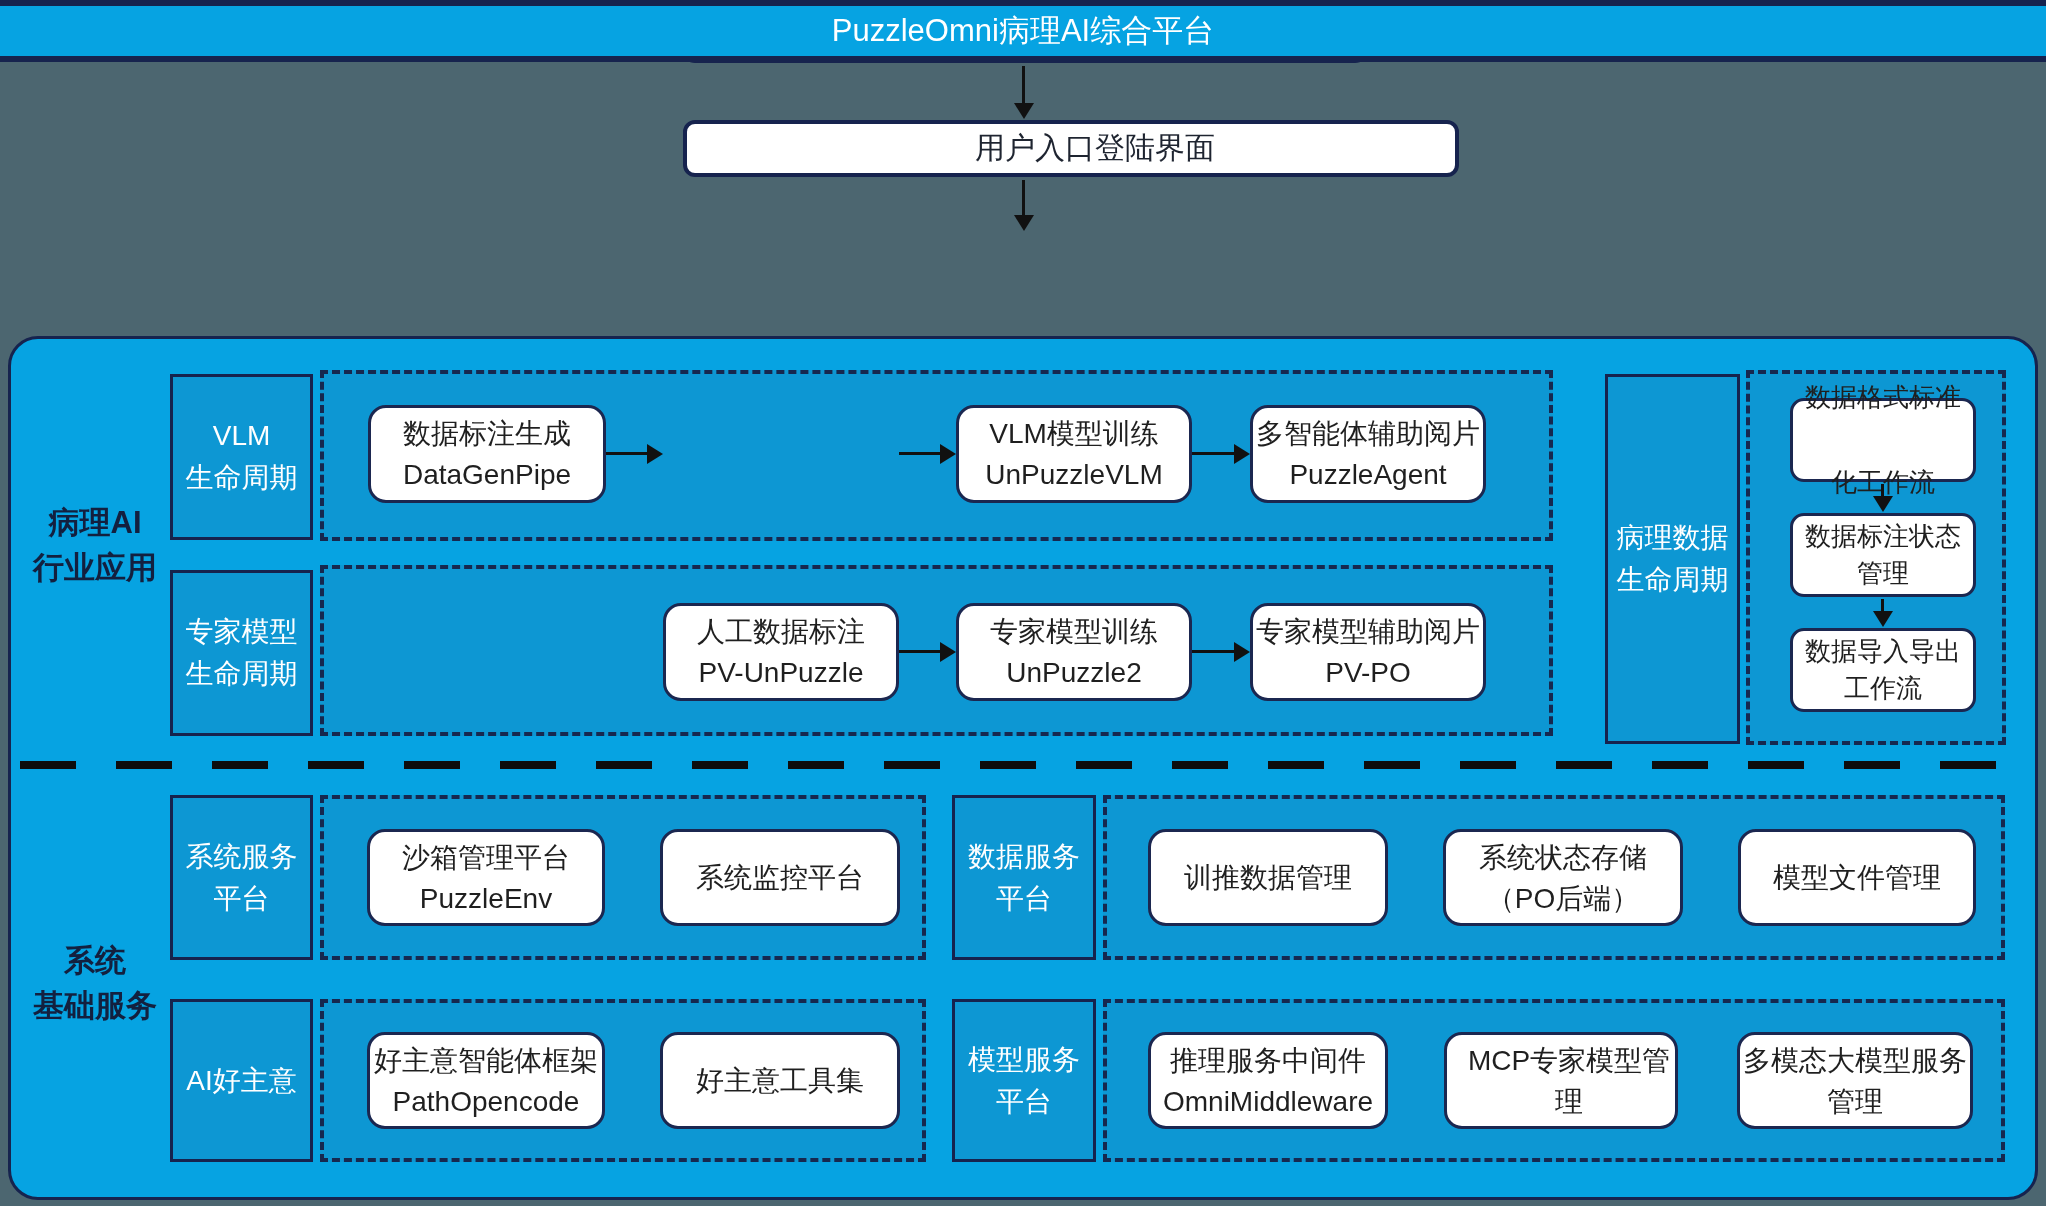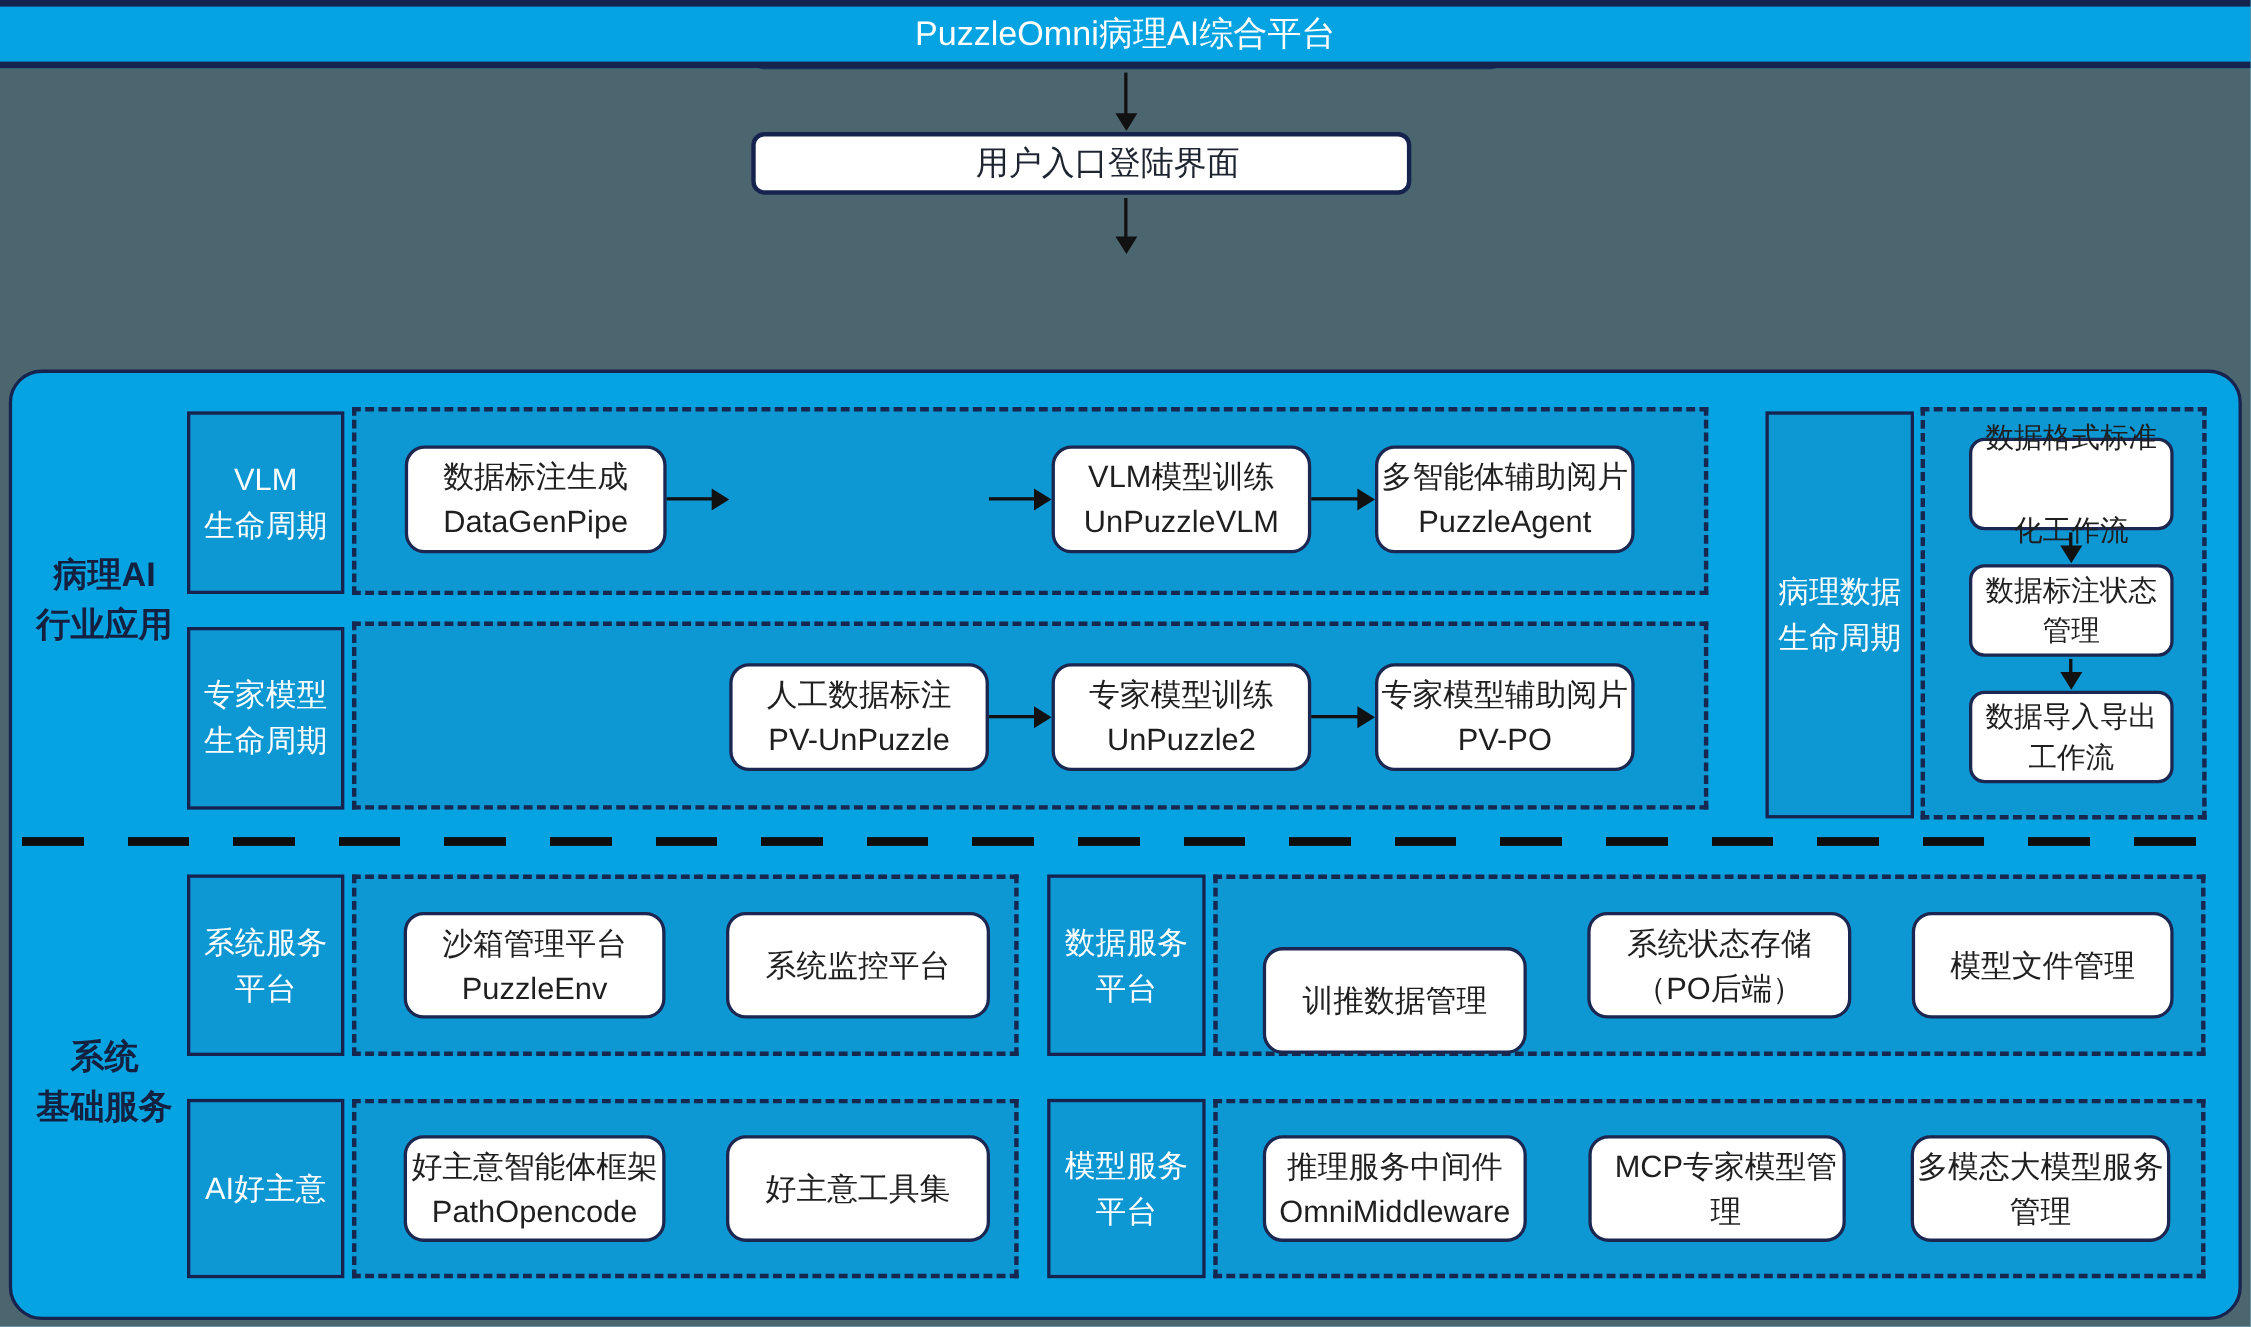--- a/index.html
+++ b/index.html
@@ -96,21 +96,21 @@
 </style>
 </head>
 <body>
 
 <div class="canvas">
 
   <div class="flow-box" style="left:683px; top:6px; width:684px; height:57px;">
     <span>用户界面（浏览器访问）</span>
   </div>
   <div class="arrow-v" style="left:1022px; top:66px; height:38px;"></div>
-  <div class="flow-box" style="left:683px; top:120px; width:600px; height:57px;padding-left:48px;">
+  <div class="flow-box" style="left:683px; top:120px; width:776px; height:57px;padding-left:48px;">
     <span>用户入口登陆界面</span>
   </div>
   <div class="arrow-v" style="left:1022px; top:180px; height:36px;"></div>
 
   <div class="platform-bar">
     <span>PuzzleOmni病理AI综合平台</span>
   </div>
 
   <div class="main-container"></div>
 
@@ -201,21 +201,21 @@
   <div class="node" style="left:660px; top:829px; width:240px; height:97px;">
     <span>系统监控平台</span>
 
   </div>
 
   <div class="lifecycle-label" style="left:952px; top:795px; width:144px; height:165px;">
     <span>数据服务</span>
     <span>平台</span>
   </div>
   <div class="dashed-group" style="left:1103px; top:795px; width:902px; height:165px;"></div>
-  <div class="node" style="left:1148px; top:829px; width:240px; height:97px;margin-top:32px;">
+  <div class="node" style="left:1148px; top:829px; width:240px; height:97px;">
     <span>训推数据管理</span>
 
   </div>
   <div class="node" style="left:1443px; top:829px; width:240px; height:97px;">
     <span>系统状态存储</span>
     <span>（PO后端）</span>
   </div>
   <div class="node" style="left:1738px; top:829px; width:238px; height:97px;">
     <span>模型文件管理</span>
 

